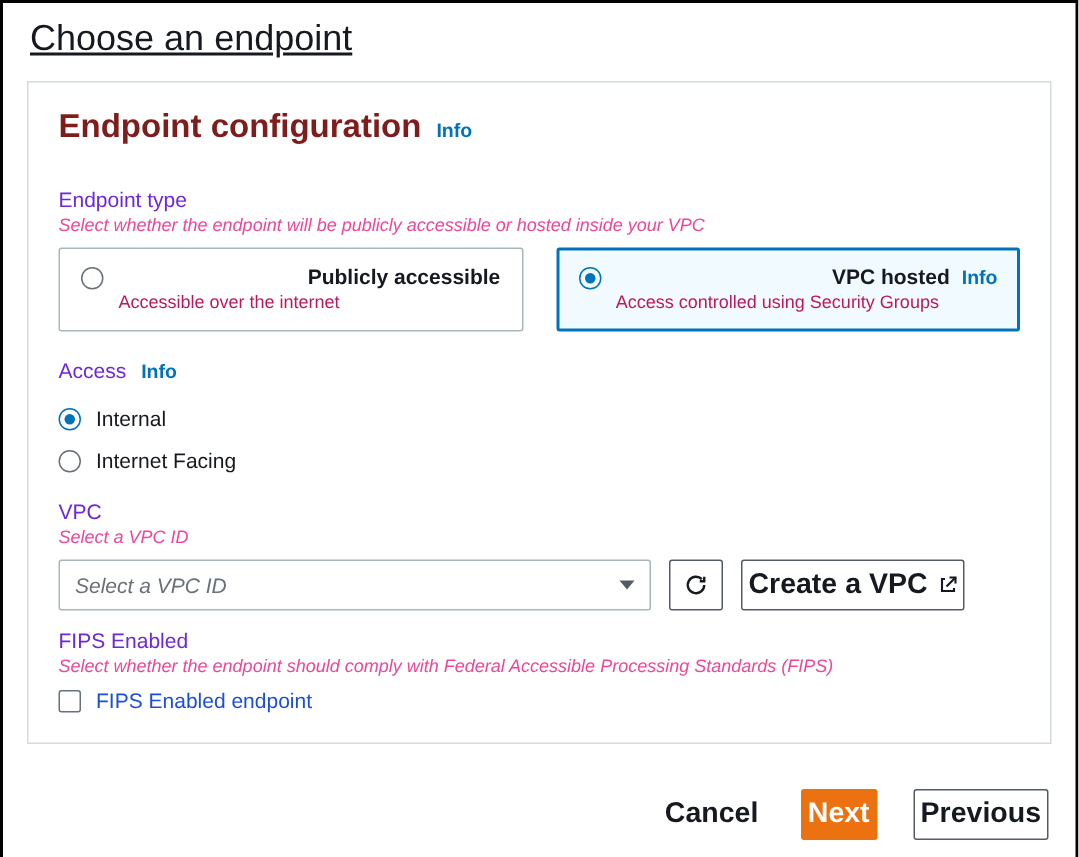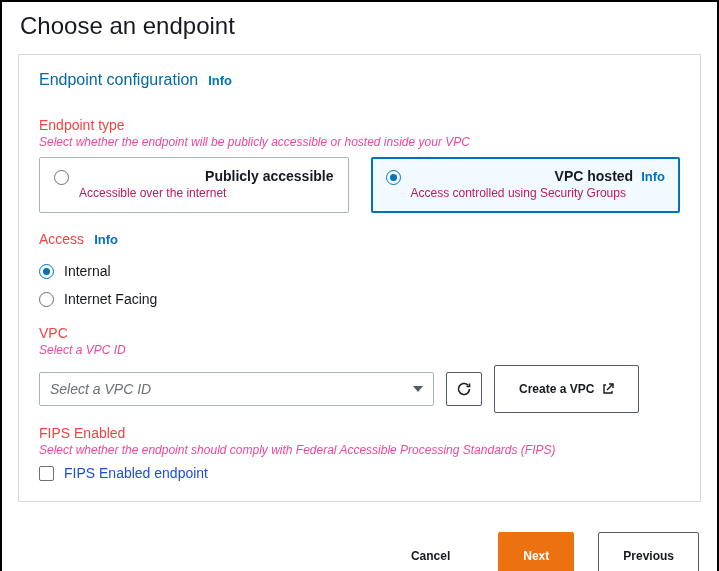--- a/index.html
+++ b/index.html
@@ -11,50 +11,51 @@
     }
     .page-border {
       border: 2px solid #000;
       padding: 0;
     }
     .page-title {
       font-size: 24px;
       font-weight: 400;
       color: #16191f;
       padding: 10px 18px 14px 18px;
+      text-decoration: underline;
     }
     .panel {
       margin: 0 16px 16px 16px;
       border: 1px solid #d5dbdb;
       background: #fff;
     }
     .panel-header {
       padding: 16px 20px 10px 20px;
       display: flex;
       align-items: baseline;
       gap: 10px;
     }
     .panel-header h2 {
-      font-size: 16px;
-      font-weight: 400;
-      color: #0369a1;
+      font-size: 22px;
+      font-weight: 700;
+      color: #7f1d1d;
     }
     .info-link {
       color: #0073bb;
       font-size: 13px;
       font-weight: 600;
       cursor: pointer;
     }
     .panel-body {
       padding: 6px 20px 20px 20px;
     }
     .field-label {
       font-size: 14px;
       font-weight: 500;
-      color: #ef4444;
+      color: #6d28d9;
       margin-top: 12px;
     }
     .field-desc {
       font-size: 12px;
       color: #ec4899;
       margin-top: 2px;
       margin-bottom: 8px;
       font-style: italic;
     }
     .type-options {
@@ -172,26 +173,26 @@
       height: 34px;
       border: 1px solid #545b64;
       border-radius: 2px;
       background: #fff;
       display: flex;
       align-items: center;
       justify-content: center;
       cursor: pointer;
     }
     .btn {
-      height: 48px;
+      height: 34px;
       border: 1px solid #545b64;
       border-radius: 2px;
       background: #fff;
-      padding: 0 24px;
-      font-size: 12px;
+      padding: 0 4px;
+      font-size: 19px;
       font-weight: 700;
       color: #16191f;
       cursor: pointer;
       display: inline-flex;
       align-items: center;
       gap: 8px;
     }
     .btn-link {
       border: none;
       background: transparent;

